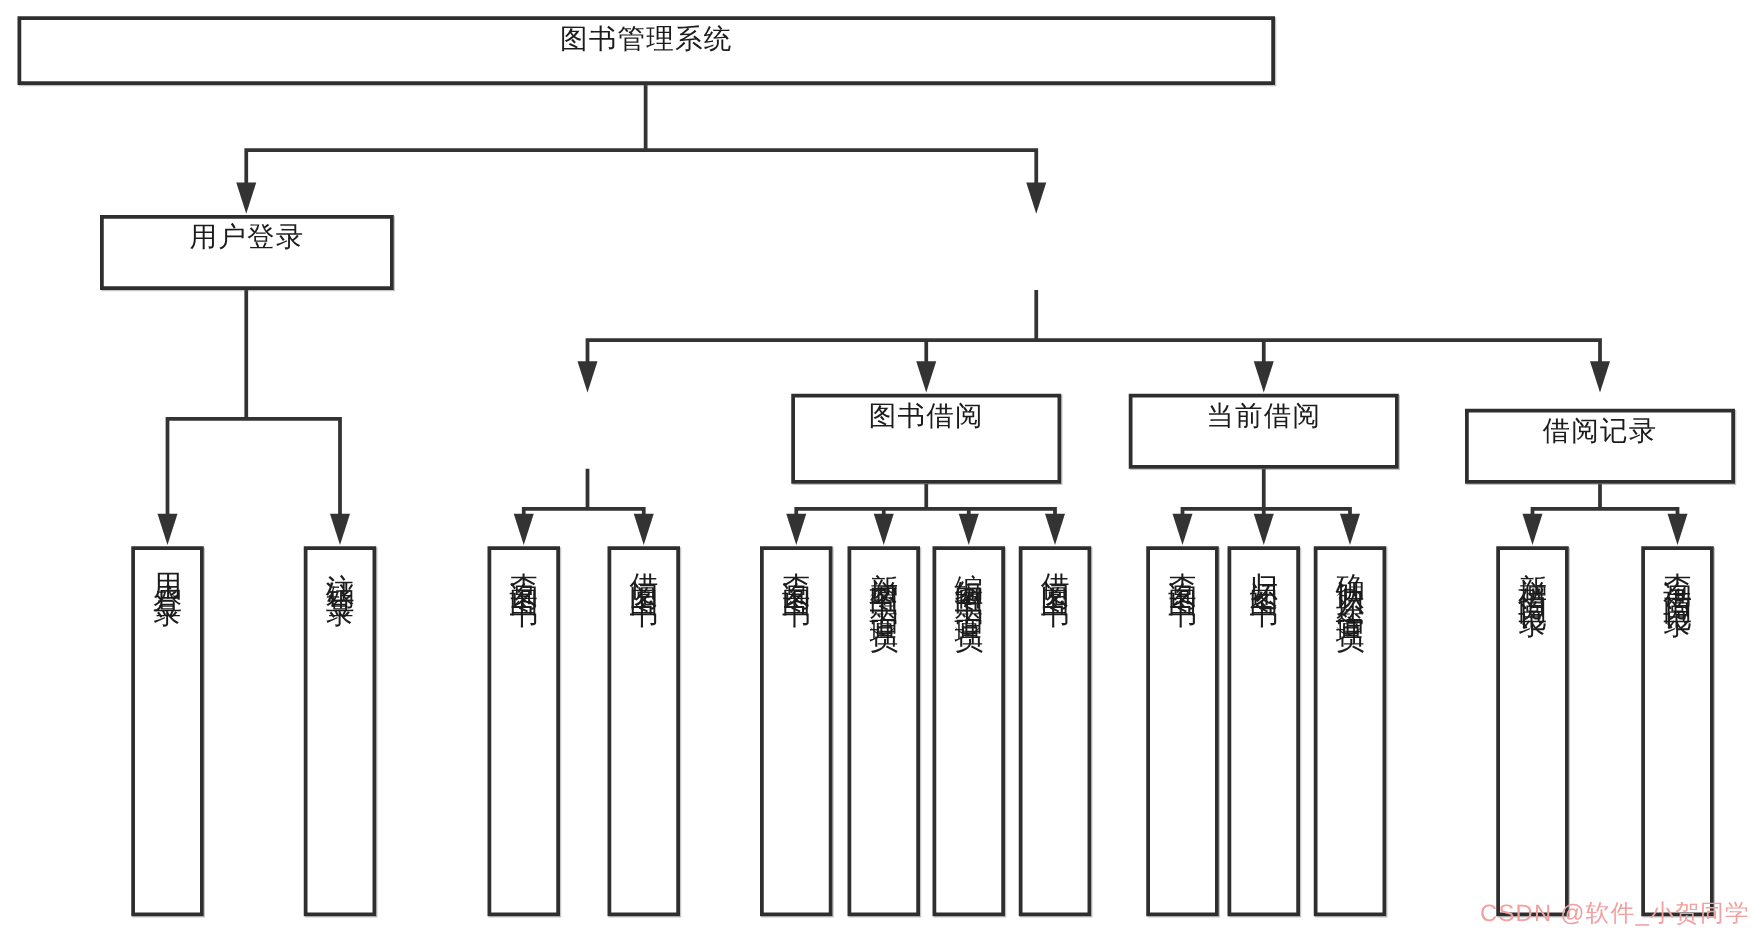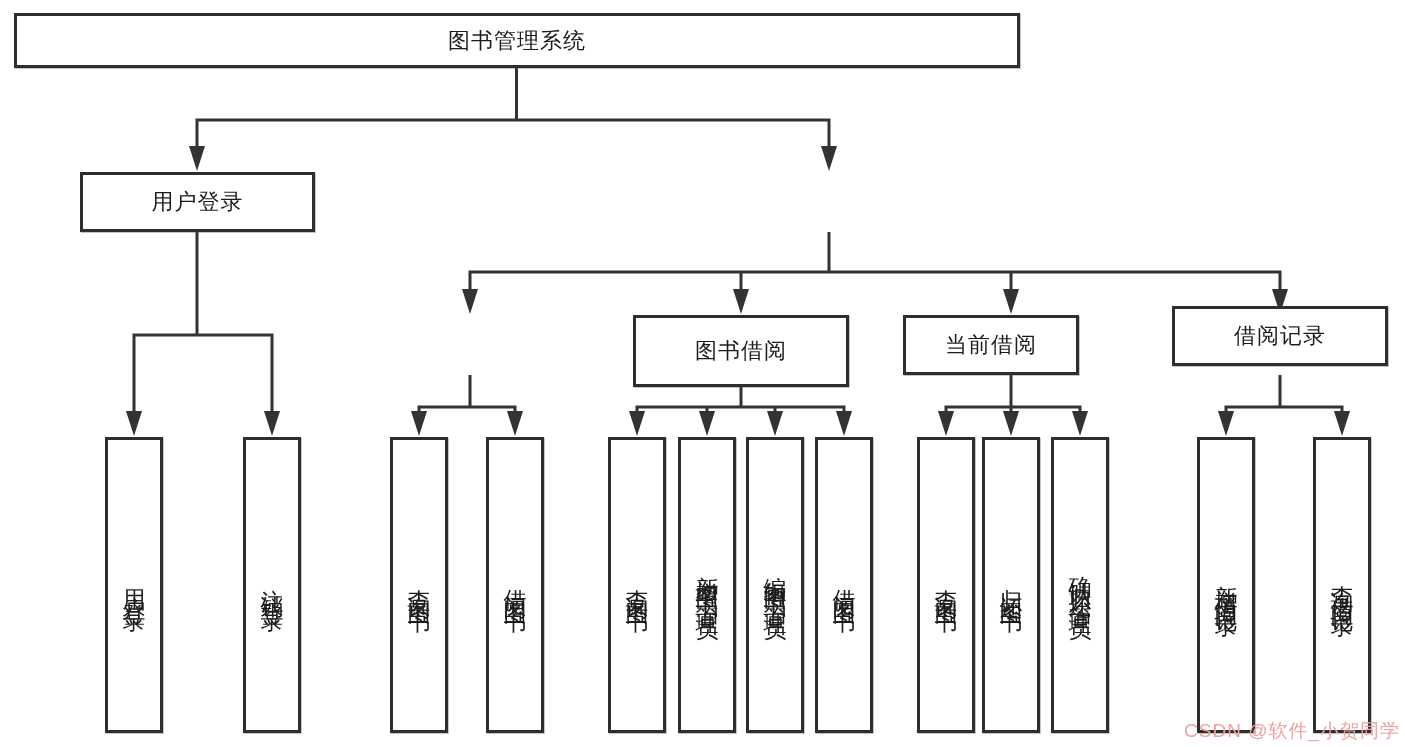--- a/index.html
+++ b/index.html
@@ -9,21 +9,21 @@
     background:#ffffff;
     font-family:"Liberation Sans","DejaVu Sans",sans-serif;
     overflow:hidden;
   }
   .wires{position:absolute;left:0;top:0;width:1405px;height:747px;}
   .node{
     position:absolute;
     box-sizing:border-box;
     background:#ffffff;
     border:3px solid #2e2e2e;
-    display:flex;align-items:center;justify-content:center;
+    display:flex;align-items:flex-start;justify-content:center;
     color:#1c1c1c;
     box-shadow:1px 1px 0 rgba(90,90,90,0.35);
   }
   .node-h{font-size:22px;letter-spacing:1px;}
   .node-v{top:437px;width:58px;height:296px;}
   .vtext{
     writing-mode:vertical-rl;
     text-orientation:mixed;
     font-size:23px;
     letter-spacing:7px;
@@ -82,24 +82,24 @@
     <span>图书管理系统</span>
   </div>
 
   <div class="node node-h" style="left:80px;top:172px;width:235px;height:60px;">
     <span>用户登录</span>
   </div>
 
   <div class="node node-h" style="left:633px;top:315px;width:216px;height:72px;">
     <span>图书借阅</span>
   </div>
-  <div class="node node-h" style="left:903px;top:315px;width:176px;height:60px;">
+  <div class="node node-h" style="left:903px;top:315px;width:216px;height:60px;">
     <span>当前借阅</span>
   </div>
-  <div class="node node-h" style="left:1172px;top:306px;width:216px;height:60px;">
+  <div class="node node-h" style="left:1172px;top:327px;width:216px;height:60px;">
     <span>借阅记录</span>
   </div>
 
   <div class="node node-v" style="left:105px;">
     <span class="vtext">用户登录</span>
   </div>
   <div class="node node-v" style="left:243px;">
     <span class="vtext">注销登录</span>
   </div>
 

